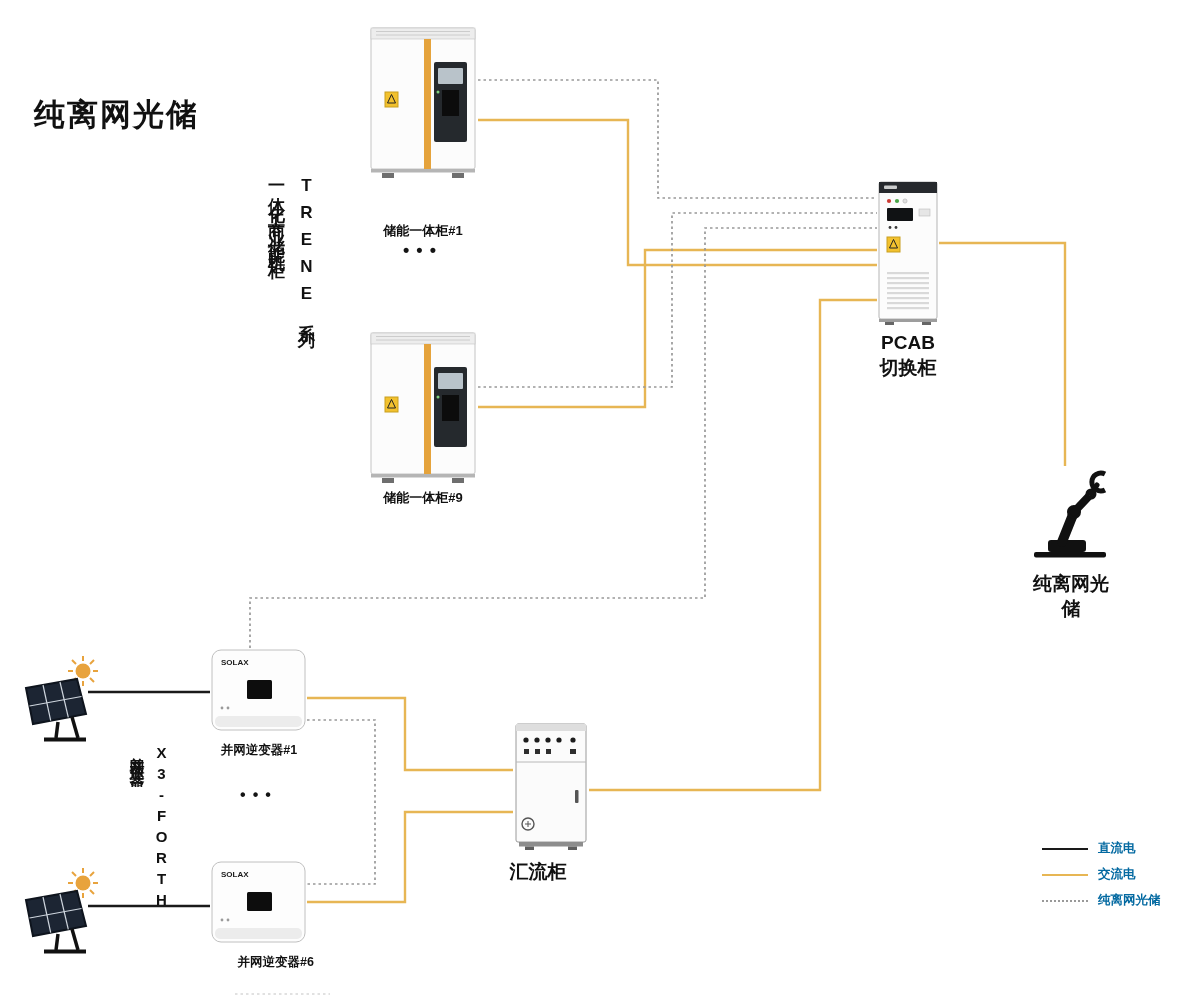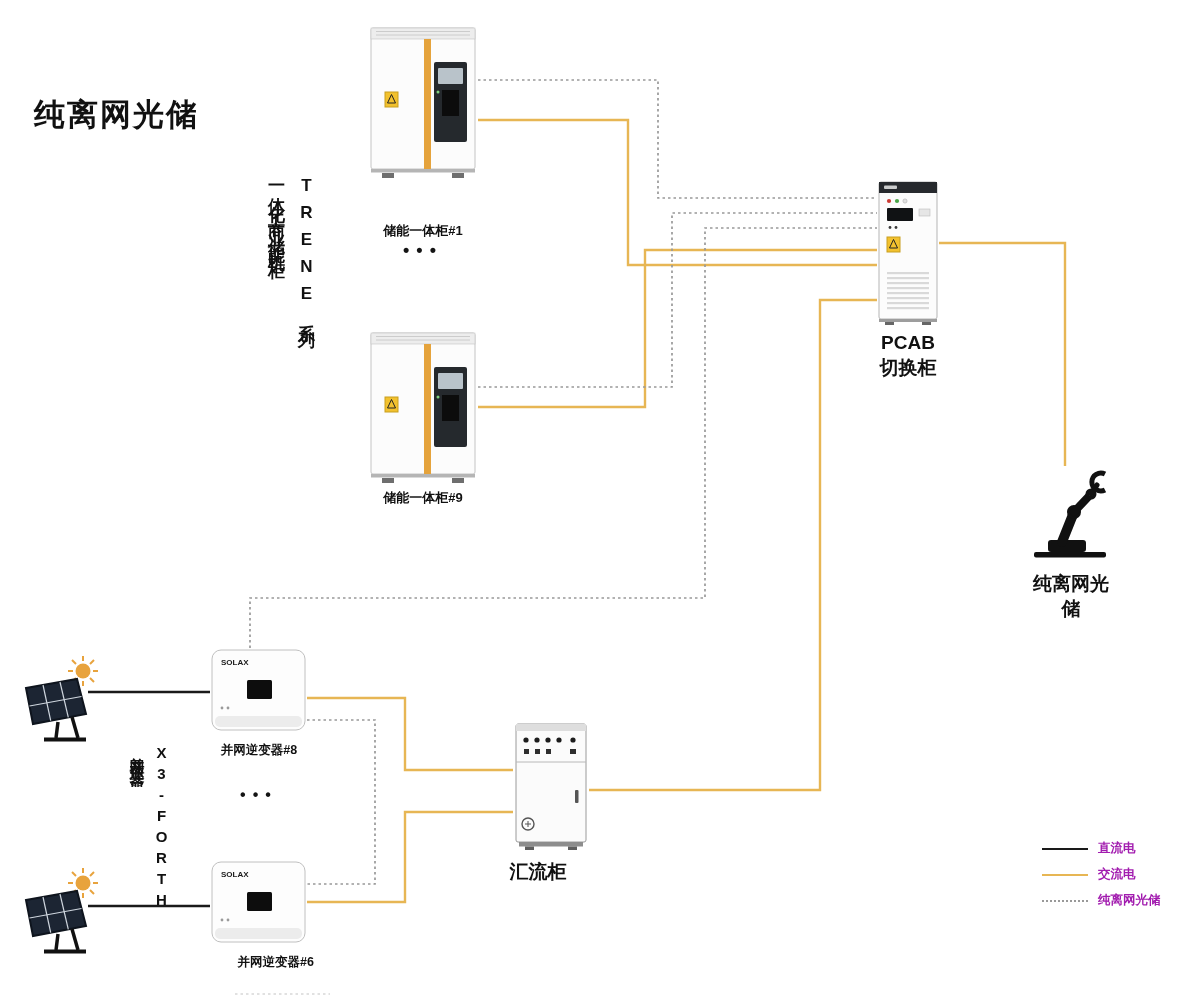--- a/index.html
+++ b/index.html
@@ -17,21 +17,21 @@
             font-weight:700; color:#111; display:block; }
   .vgroup.trene { left:258px; top:176px; font-size:17px; letter-spacing:8px; }
   .vgroup.x3 { left:120px; top:744px; font-size:15px; letter-spacing:4px; }
   .vgroup > div { margin-left:7px; }
   .legend { position:absolute; left:1042px; top:840px; }
   .legend-row { display:flex; align-items:center; gap:10px; margin-bottom:9px; }
   .swatch { width:46px; height:0; }
   .swatch.dc { border-top:2.4px solid #1a1a1a; }
   .swatch.ac { border-top:2.4px solid #E7B654; }
   .swatch.comm { border-top:2.2px dotted #999999; }
-  .legend-label { font-size:12.5px; font-weight:700; color:#a21caf; }
+  .legend-label { font-size:12.5px; font-weight:700; color:#0369a1; }
 </style>
 </head>
 <body>
 
 <div class="canvas">
 
   <svg class="wires" width="1200" height="1000" viewBox="0 0 1200 1000">
     <defs>
       <symbol id="sym-storage" viewBox="0 0 110 152">
         <rect x="3" y="2" width="104" height="141" rx="2" fill="#fcfcfc" stroke="#c4c4c4"></rect>
@@ -187,21 +187,21 @@
   <div class="abs dev" style="left:210px; top:648px; width:97px; height:88px;">
     <svg viewBox="0 0 97 88">
       <rect x="2" y="2" width="93" height="80" rx="9" fill="#fdfdfd" stroke="#c0c0c0"></rect>
       <rect x="5" y="68" width="87" height="11" rx="5" fill="#ececec"></rect>
       <text x="11" y="17" font-size="8" font-weight="bold" fill="#1a1a1a">SOLAX</text>
       <rect x="37" y="32" width="25" height="19" rx="1.5" fill="#0d0d0d"></rect>
       <circle cx="12" cy="60" r="1.4" fill="#9a9a9a"></circle>
       <circle cx="18" cy="60" r="1.4" fill="#9a9a9a"></circle>
     </svg>
   </div>
-  <div class="lbl" style="left:204px; top:742px; width:110px; font-size:12.5px;">并网逆变器#8</div>
+  <div class="lbl" style="left:204px; top:742px; width:110px; font-size:12.5px;">并网逆变器#1</div>
 
   <div class="dots" style="left:204px; top:786px; width:110px; font-size:16px;">•••</div>
 
   <div class="abs dev" style="left:210px; top:860px; width:97px; height:88px;">
     <svg viewBox="0 0 97 88">
       <rect x="2" y="2" width="93" height="80" rx="9" fill="#fdfdfd" stroke="#c0c0c0"></rect>
       <rect x="5" y="68" width="87" height="11" rx="5" fill="#ececec"></rect>
       <text x="11" y="17" font-size="8" font-weight="bold" fill="#1a1a1a">SOLAX</text>
       <rect x="37" y="32" width="25" height="19" rx="1.5" fill="#0d0d0d"></rect>
       <circle cx="12" cy="60" r="1.4" fill="#9a9a9a"></circle>

